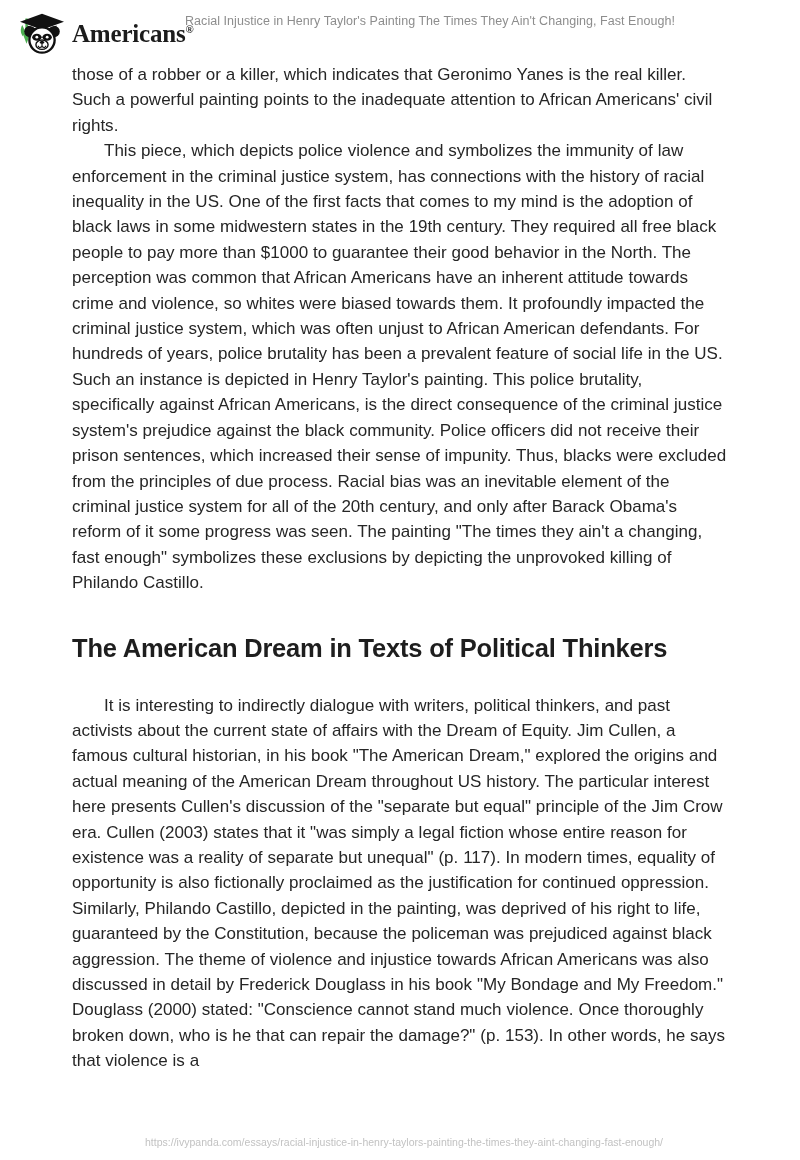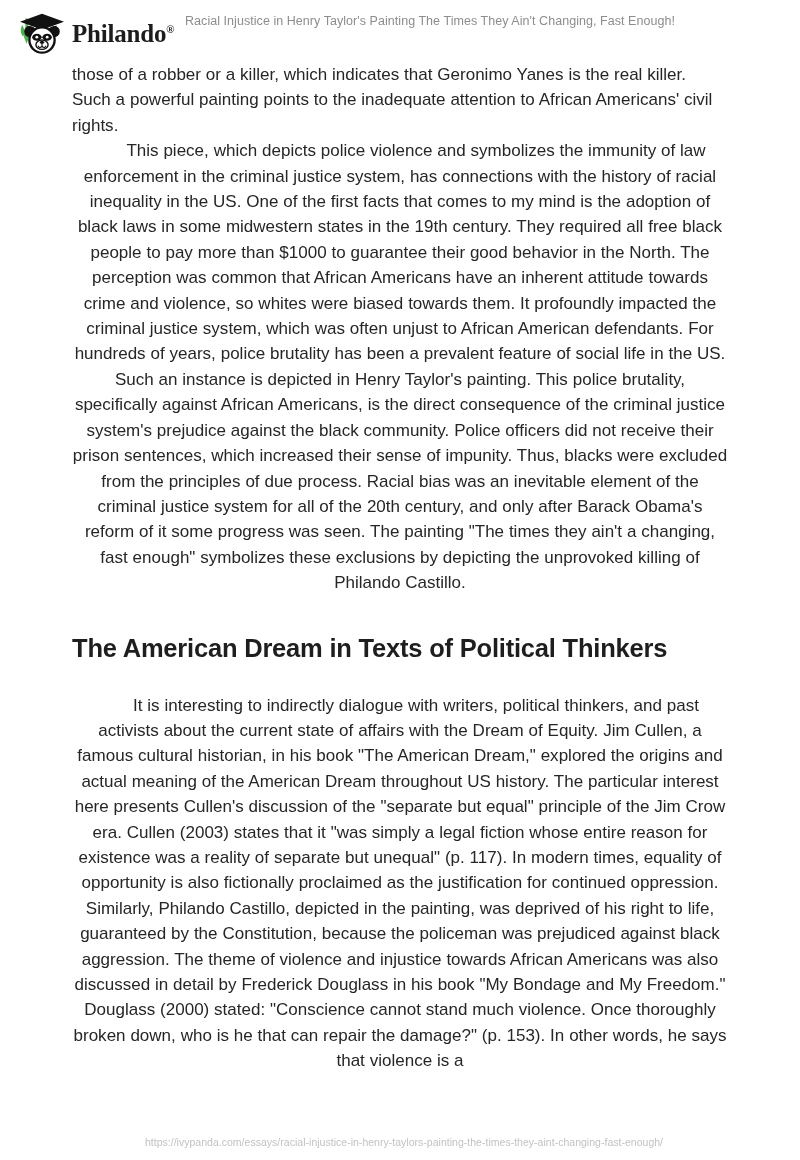--- a/index.html
+++ b/index.html
@@ -76,21 +76,20 @@
     margin: 0;
     font-size: 17px;
     line-height: 25.4px;
     color: #262626;
     text-align: left;
     letter-spacing: 0.01px;
     word-spacing: 0.1px;
   }
   p.body-par.indent {
     text-indent: 32px;
-    text-align: center;
   }
 
   h2.section-heading {
     margin: 0;
     font-size: 25.5px;
     line-height: 37px;
     font-weight: bold;
     color: #1e1e1e;
     letter-spacing: -0.2px;
   }
@@ -141,21 +140,21 @@
       <circle cx="66" cy="56" r="3" fill="#ffffff"></circle>
 
       <path d="M54 56 L56 56" stroke="#111111" stroke-width="3"></path>
 
       <ellipse cx="55" cy="72" rx="13" ry="10" fill="#ffffff" stroke="#111111" stroke-width="3"></ellipse>
       <ellipse cx="55" cy="67" rx="4.5" ry="3.5" fill="#111111"></ellipse>
       <path d="M55 70 L55 76" stroke="#111111" stroke-width="2.5"></path>
       <path d="M55 76 C50 80, 47 77, 47 74" stroke="#111111" stroke-width="2.5" fill="none"></path>
       <path d="M55 76 C60 80, 63 77, 63 74" stroke="#111111" stroke-width="2.5" fill="none"></path>
     </svg>
-    <span class="brand-word"><span>Philando</span><span class="reg">®</span></span>
+    <span class="brand-word"><span>Americans</span><span class="reg">®</span></span>
   </div>
 
   <div class="running-title">Racial Injustice in Henry Taylor's Painting The Times They Ain't Changing, Fast Enough!</div>
 </div>
 
 <div class="sheet">
 
   <p class="body-par">those of a robber or a killer, which indicates that Geronimo Yanes is the real killer. Such a powerful painting points to the inadequate attention to African Americans' civil rights.</p>
 
 

